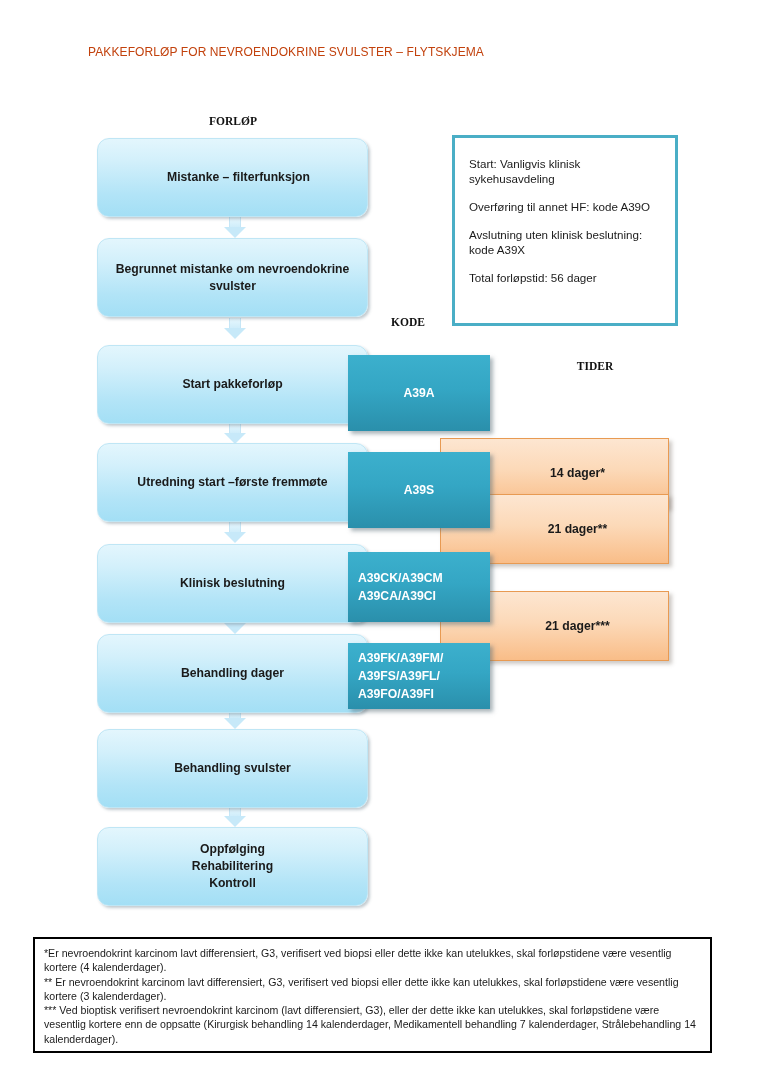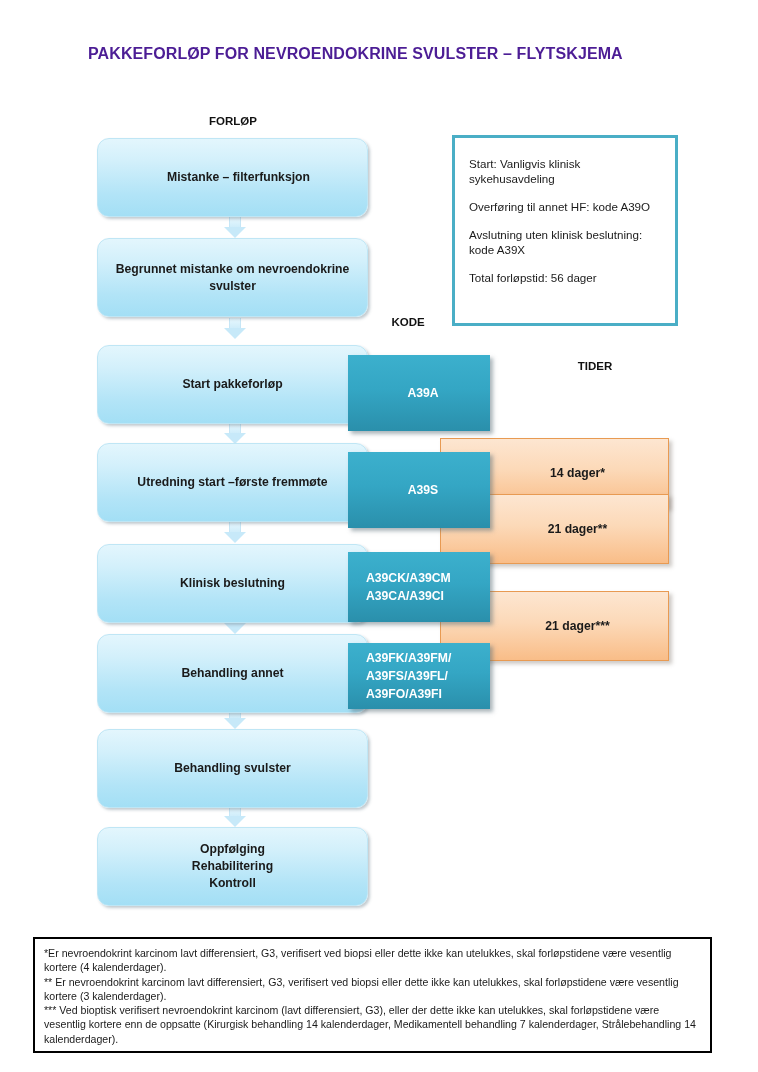--- a/index.html
+++ b/index.html
@@ -21,35 +21,36 @@
     left: 0; top: 0;
     width: 758px;
     height: 1072px;
   }
 
   
   .doc-title {
     position: absolute;
     left: 88px;
     top: 45px;
-    font-size: 16px;
-    font-weight: bold;
+    font-size: 12px;
+    font-weight: normal;
     letter-spacing: 0.1px;
     white-space: nowrap;
-    color: #4c1d95;
+    color: #c2410c;
   }
 
   
   .col-label {
     position: absolute;
     font-size: 11.5px;
     font-weight: bold;
     color: #111111;
     text-align: center;
     white-space: nowrap;
+    font-family: Liberation Serif, serif;
   }
   .col-forlop { left: 178px; top: 115px; width: 110px; }
   .col-kode   { left: 368px; top: 316px; width: 80px; }
   .col-tider  { left: 540px; top: 360px; width: 110px; }
 
   
   .flow-box {
     position: absolute;
     left: 97px;
     width: 271px;
@@ -102,21 +103,20 @@
   .code-box {
     position: absolute;
     left: 348px;
     width: 142px;
     background: linear-gradient(to bottom, #3cb0cd 0%, #34a6c4 45%, #2a8fab 100%);
     box-shadow: 3px 3px 4px rgba(90,110,120,0.5);
     display: flex;
     align-items: center;
     box-sizing: border-box;
     z-index: 4;
-    padding-left: 8px;
   }
   .code-box .code-text {
     font-size: 12.2px;
     font-weight: bold;
     color: #ffffff;
     line-height: 18px;
     width: 100%;
     padding: 0 10px;
     box-sizing: border-box;
   }
@@ -224,21 +224,21 @@
   <div class="flow-box" style="top:345px;height:79px;">
     <span class="flow-text">Start pakkeforløp</span>
   </div>
   <div class="flow-box" style="top:443px;height:79px;">
     <span class="flow-text">Utredning start –første fremmøte</span>
   </div>
   <div class="flow-box" style="top:544px;height:79px;">
     <span class="flow-text">Klinisk beslutning</span>
   </div>
   <div class="flow-box" style="top:634px;height:79px;">
-    <span class="flow-text">Behandling annet</span>
+    <span class="flow-text">Behandling dager</span>
   </div>
   <div class="flow-box" style="top:729px;height:79px;">
     <span class="flow-text">Behandling svulster</span>
   </div>
   <div class="flow-box" style="top:827px;height:79px;">
     <span class="flow-text" style="white-space:pre-line;">Oppfølging
 Rehabilitering
 Kontroll</span>
   </div>
 

